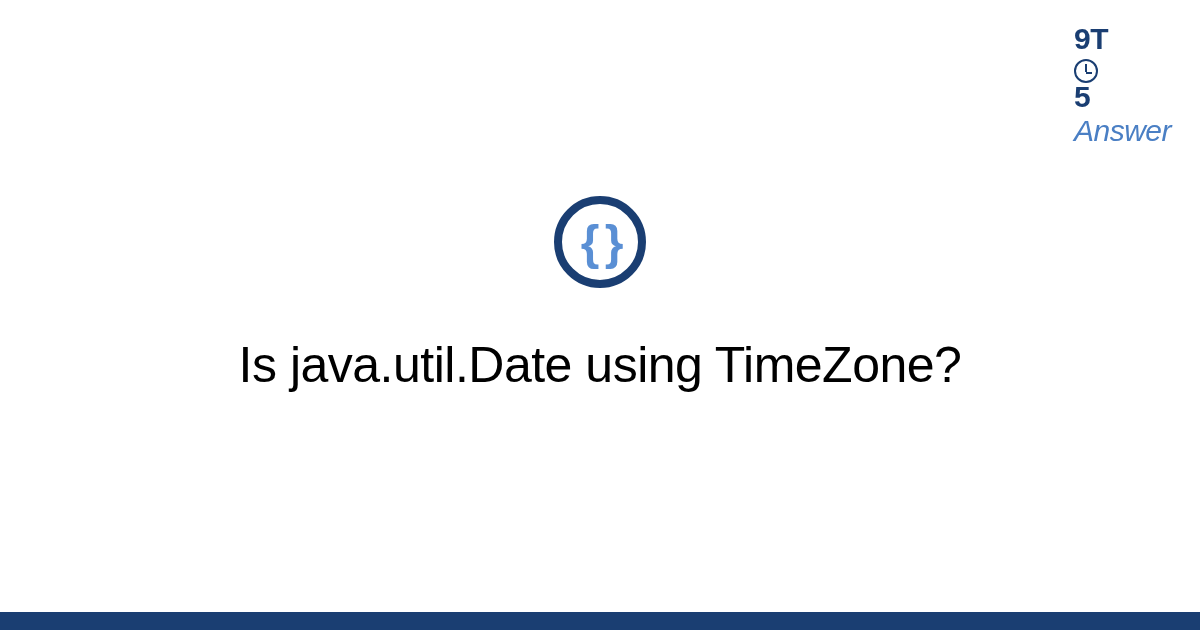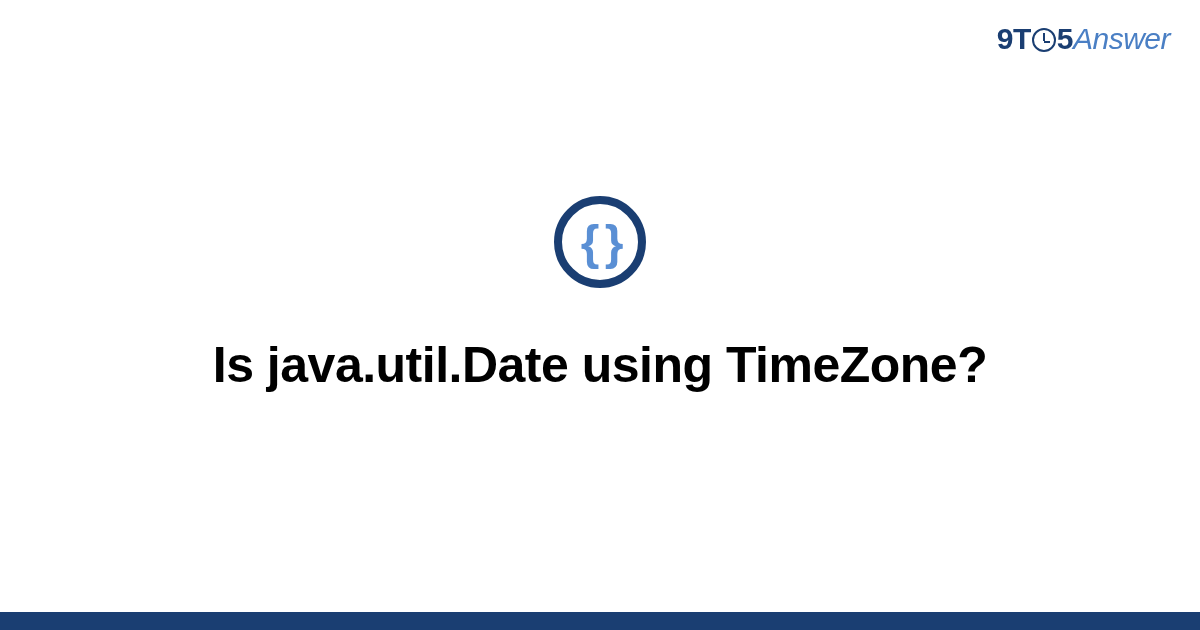--- a/index.html
+++ b/index.html
@@ -1,18 +1,19 @@
 <!DOCTYPE html>
 <html><head>
   <meta charset="utf-8">
   <style>
     * {
       margin: 0;
       padding: 0;
       box-sizing: border-box;
+      flex-direction: column;
     }
     body {
       width: 1200px;
       height: 630px;
       font-family: Arial, Helvetica, sans-serif;
       background: #ffffff;
       position: relative;
       overflow: hidden;
     }
     .header {
@@ -93,21 +94,21 @@
     }
     .braces {
       color: #5a8fd4;
       font-size: 48px;
       font-weight: 700;
       letter-spacing: -4px;
       font-family: Arial, sans-serif;
     }
     .title {
       font-size: 50px;
-      font-weight: 700;
+      font-weight: 400;
       color: #000000;
       text-align: center;
       letter-spacing: -0.5px;
     }
     .footer-bar {
       position: absolute;
       bottom: 0;
       left: 0;
       width: 100%;
       height: 18px;

